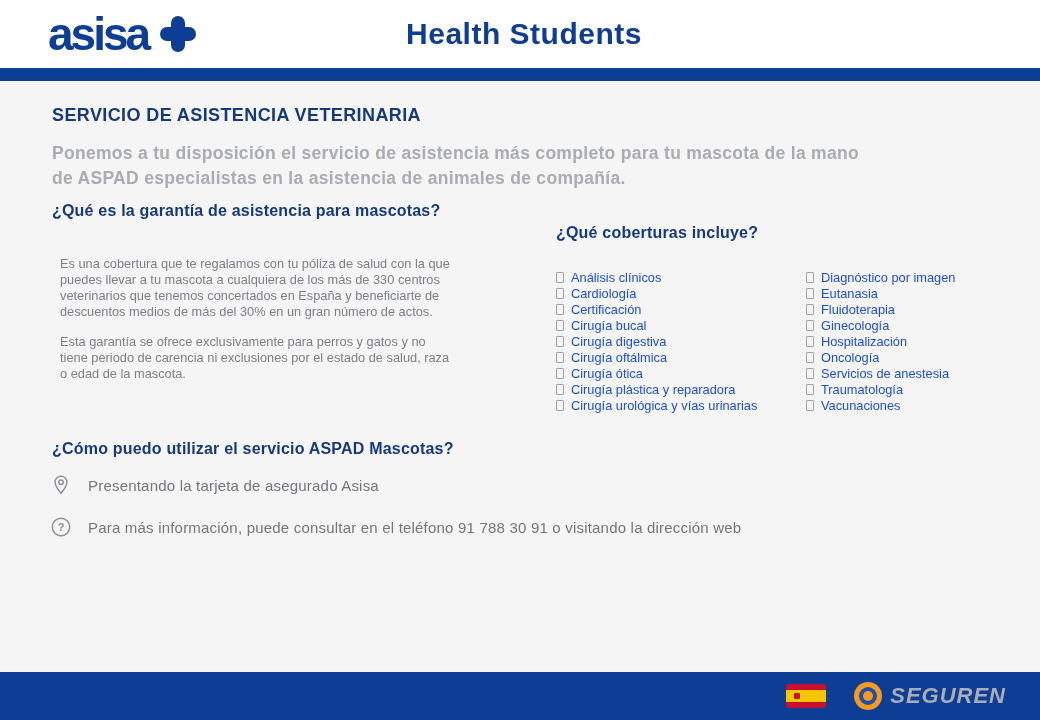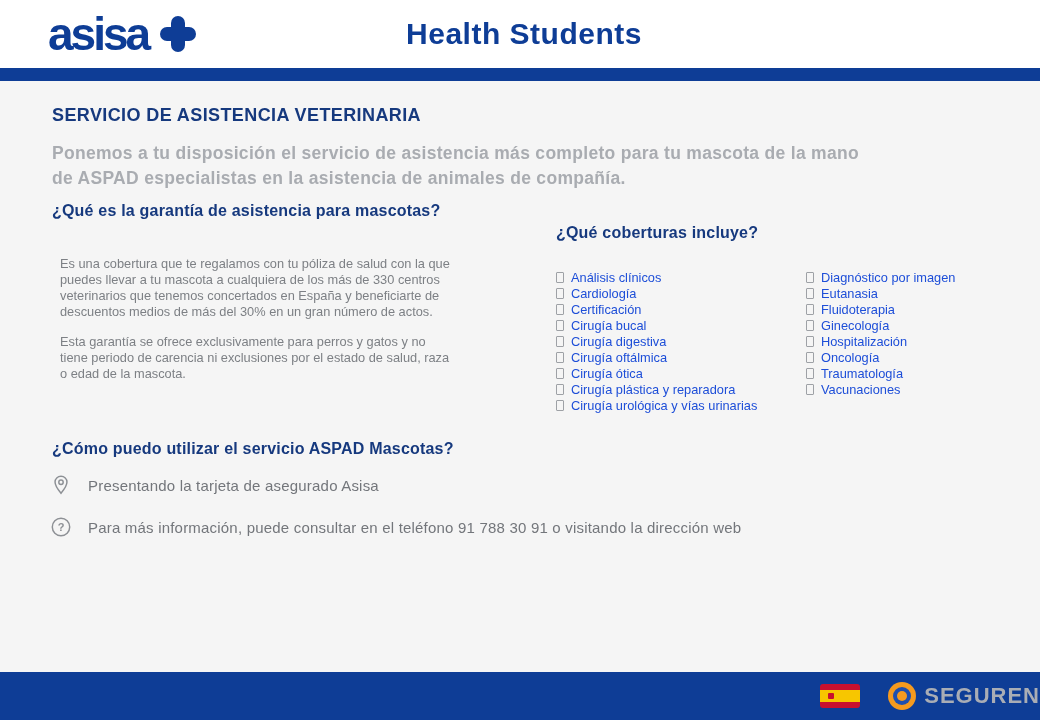--- a/index.html
+++ b/index.html
@@ -88,21 +88,21 @@
   .usage-item-1 { top: 393px; }
   .usage-item-2 { top: 435px; }
   .usage-icon { width: 22px; height: 22px; flex: 0 0 auto; }
   .usage-text { font-size: 15px; color: #73767b; letter-spacing: 0.2px; }
   
   .footer {
     position: absolute; top: 672px; left: 0;
     width: 1040px; height: 48px;
     background: #0e3d96;
     display: flex; align-items: center; justify-content: flex-end;
-    gap: 28px; 
+    gap: 28px; padding-right: 34px; font-style: italic;
   }
   .flag {
     width: 40px; height: 24px; border-radius: 3px; overflow: hidden;
     display: flex; flex-direction: column; flex: 0 0 auto;
   }
   .flag .red { background: #c8102e; height: 6px; }
   .flag .yellow { background: #f7c600; height: 12px; position: relative; }
   .flag .emblem {
     position: absolute; left: 8px; top: 3px;
     width: 6px; height: 6px; background: #c8102e; border-radius: 1px;
@@ -216,20 +216,24 @@
           <span class="tofu"></span>
           <span>Ginecología</span>
         </li>
       <li>
           <span class="tofu"></span>
           <span>Hospitalización</span>
         </li>
       <li>
           <span class="tofu"></span>
           <span>Oncología</span>
+        </li>
+      <li>
+          <span class="tofu"></span>
+          <span>Servicios de anestesia</span>
         </li>
       <li>
           <span class="tofu"></span>
           <span>Traumatología</span>
         </li>
       <li>
           <span class="tofu"></span>
           <span>Vacunaciones</span>
         </li>
     </ul>

